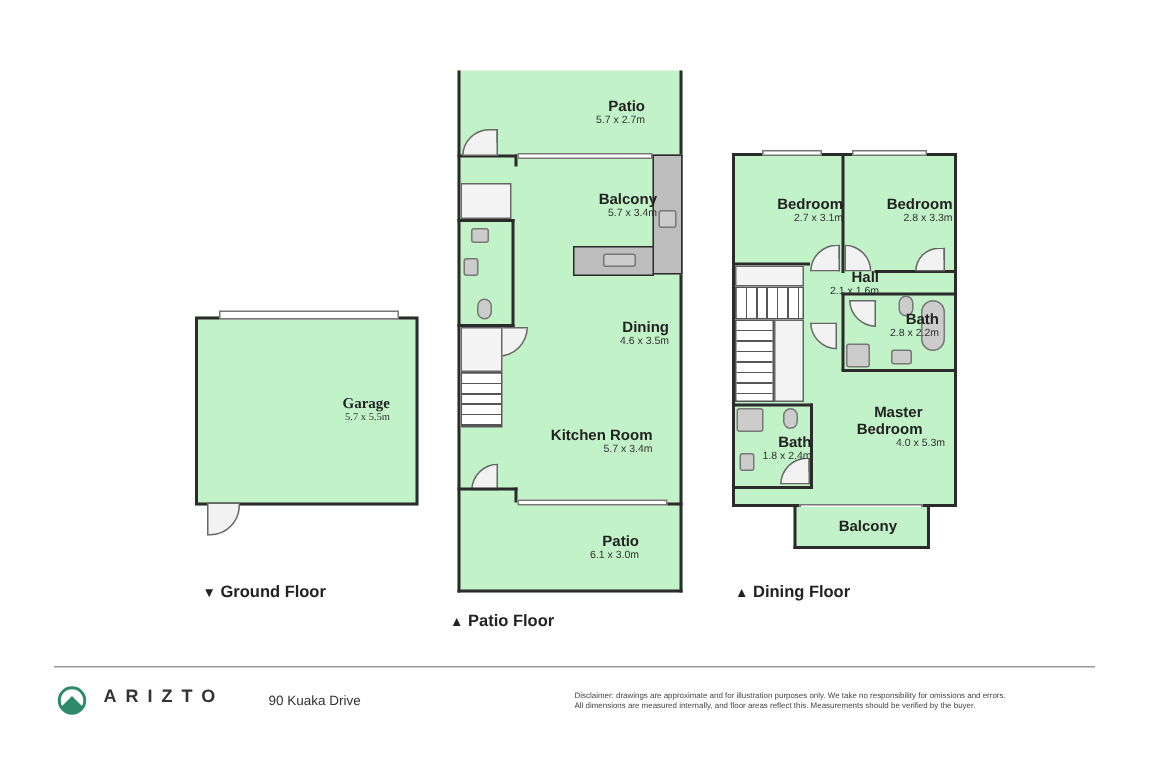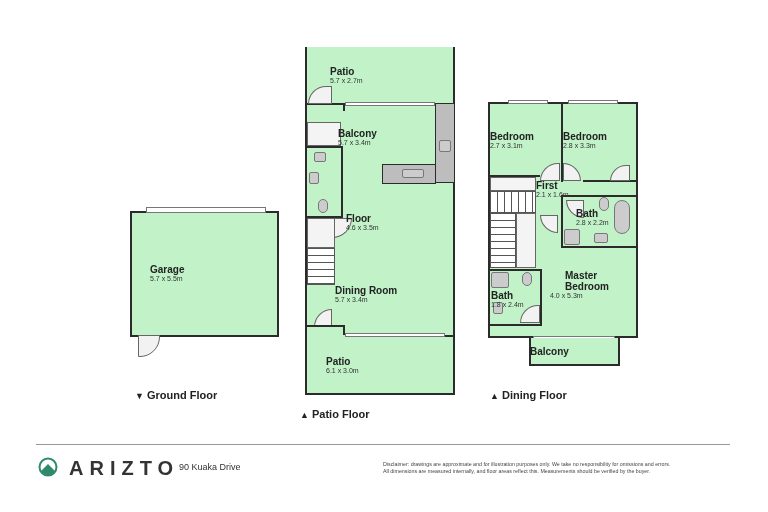--- a/index.html
+++ b/index.html
@@ -1,41 +1,41 @@
 <!DOCTYPE html>
 <html><head>
 <meta charset="utf-8">
 <style>
   html,body{margin:0;padding:0;background:#fff;}
   body{width:768px;height:512px;position:relative;overflow:hidden;font-family:"Liberation Sans",sans-serif;color:#222;}
   .abs{position:absolute;}
   .room{position:absolute;background:#c2f2c8;}
   .wall{position:absolute;background:#2b2b2b;}
-  .lbl{position:absolute;text-align:left;line-height:1.1;}
+  .lbl{position:absolute;text-align:right;line-height:1.1;}
   .lbl .n{font-weight:bold;font-size:10px;color:#222;display:block;}
   .lbl .d{font-size:7px;color:#333;display:block;}
   .floorlbl{position:absolute;font-weight:bold;font-size:11px;color:#222;}
   .white{position:absolute;background:#f4f4f4;border:1px solid #666;box-sizing:border-box;}
   .counter{position:absolute;background:#bdbdbd;border:1.5px solid #2b2b2b;box-sizing:border-box;}
   .door{position:absolute;border:1px solid #666;background:#f2f2f2;box-sizing:border-box;}
   .stairs{position:absolute;background:#fff;border:1px solid #555;box-sizing:border-box;
     background-image:repeating-linear-gradient(to bottom,#fff 0,#fff 6px,#555 6px,#555 7px);}
   .stairsv{position:absolute;background:#fff;border:1px solid #555;box-sizing:border-box;
     background-image:repeating-linear-gradient(to right,#fff 0,#fff 6px,#555 6px,#555 7px);}
   .window{position:absolute;background:#fff;border:1px solid #777;box-sizing:border-box;height:4px;}
   .fixture{position:absolute;background:#ccc;border:1px solid #777;box-sizing:border-box;border-radius:2px;}
 </style>
 </head>
 <body>
 
 <div>
   <div class="room" style="left:130px;top:211px;width:149px;height:126px;border:2px solid #2b2b2b;box-sizing:border-box;"></div>
   <div class="window" style="left:146px;top:207px;width:120px;height:6px;"></div>
   <div class="door" style="left:138px;top:335px;width:22px;height:22px;border-radius:0 0 20px 0;"></div>
-  <div class="lbl" style="left:150px;top:264px;width:110px;">
+  <div class="lbl" style="left:150px;top:264px;width:110px;font-family:Liberation Serif, serif;">
     <span class="n">Garage</span>
     <span class="d">5.7 x 5.5m</span>
   </div>
   <div class="floorlbl" style="left:135px;top:389px;">
     <span style="font-size:9px;">▼</span>
     <span>Ground Floor</span>
   </div>
 </div>
 
 <div>
@@ -74,25 +74,25 @@
 
   <div class="lbl" style="left:330px;top:66px;width:100px;">
     <span class="n">Patio</span>
     <span class="d">5.7 x 2.7m</span>
   </div>
   <div class="lbl" style="left:338px;top:128px;width:100px;">
     <span class="n">Balcony</span>
     <span class="d">5.7 x 3.4m</span>
   </div>
   <div class="lbl" style="left:346px;top:213px;width:100px;">
-    <span class="n">Floor</span>
+    <span class="n">Dining</span>
     <span class="d">4.6 x 3.5m</span>
   </div>
   <div class="lbl" style="left:335px;top:285px;width:100px;">
-    <span class="n">Dining Room</span>
+    <span class="n">Kitchen Room</span>
     <span class="d">5.7 x 3.4m</span>
   </div>
   <div class="lbl" style="left:326px;top:356px;width:100px;">
     <span class="n">Patio</span>
     <span class="d">6.1 x 3.0m</span>
   </div>
   <div class="floorlbl" style="left:300px;top:408px;">
     <span style="font-size:9px;">▲</span>
     <span>Patio Floor</span>
   </div>
@@ -140,21 +140,21 @@
 
   <div class="lbl" style="left:490px;top:131px;width:72px;">
     <span class="n">Bedroom</span>
     <span class="d">2.7 x 3.1m</span>
   </div>
   <div class="lbl" style="left:563px;top:131px;width:72px;">
     <span class="n">Bedroom</span>
     <span class="d">2.8 x 3.3m</span>
   </div>
   <div class="lbl" style="left:536px;top:180px;width:50px;">
-    <span class="n">First</span>
+    <span class="n">Hall</span>
     <span class="d">2.1 x 1.6m</span>
   </div>
   <div class="lbl" style="left:576px;top:208px;width:50px;">
     <span class="n">Bath</span>
     <span class="d">2.8 x 2.2m</span>
   </div>
   <div class="lbl" style="left:550px;top:270px;width:80px;">
     <span class="n" style="width:50px;margin:0 auto;">Master Bedroom</span>
     <span class="d">4.0 x 5.3m</span>
   </div>
@@ -172,19 +172,19 @@
 </div>
 
 <div>
   <div class="abs" style="left:36px;top:444px;width:694px;height:1px;background:#999;"></div>
   <div class="abs" style="left:38px;top:457px;width:20px;height:20px;">
     <svg width="20" height="20" viewBox="0 0 20 20">
       <circle cx="10" cy="10" r="8.5" fill="none" stroke="#2f8a6c" stroke-width="2"></circle>
       <path d="M3 14 L10 7 L17 14 A8 8 0 0 1 3 14 Z" fill="#2f8a6c"></path>
     </svg>
   </div>
-  <div class="abs" style="left:69px;top:457px;font-size:20px;font-weight:bold;letter-spacing:6px;color:#333;">ARIZTO</div>
+  <div class="abs" style="left:69px;top:457px;font-size:12px;font-weight:bold;letter-spacing:6px;color:#333;">ARIZTO</div>
   <div class="abs" style="left:179px;top:462px;font-size:9px;color:#333;">90 Kuaka Drive</div>
   <div class="abs" style="left:383px;top:461px;font-size:5.3px;color:#444;line-height:1.35;white-space:nowrap;">
     <div>Disclaimer: drawings are approximate and for illustration purposes only. We take no responsibility for omissions and errors.</div>
     <div>All dimensions are measured internally, and floor areas reflect this. Measurements should be verified by the buyer.</div>
   </div>
 </div>
 
 </body></html>

